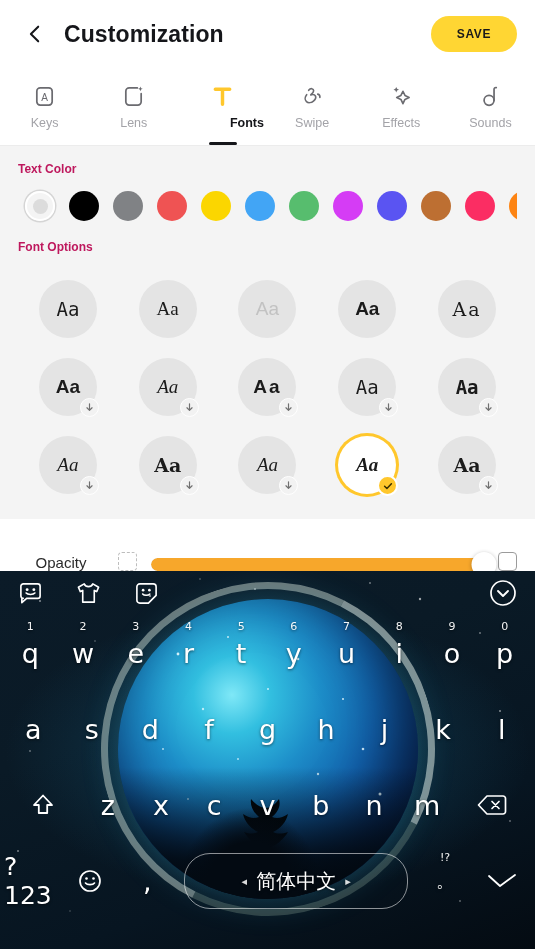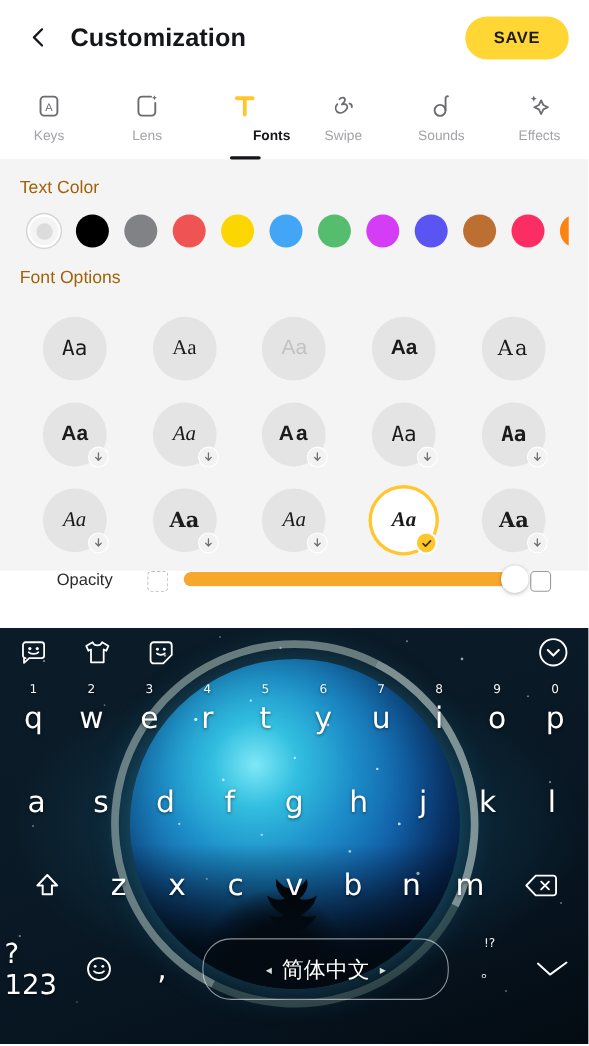--- a/index.html
+++ b/index.html
@@ -20,21 +20,21 @@
     width: 34px; height: 34px; display: flex;
     align-items: center; justify-content: center;
     cursor: pointer; flex: 0 0 auto;
   }
   .page-title {
     font-size: 23px; font-weight: 600; color: #15161a;
     margin-left: 12px; letter-spacing: 0.1px;
   }
   .save-btn {
     margin-left: auto; background: #ffd633; color: #1a1a1a;
-    font-size: 15px; font-weight: 700; letter-spacing: .6px;
+    font-size: 12px; font-weight: 700; letter-spacing: .6px;
     border-radius: 22px; padding: 11px 26px; border: none;
     cursor: pointer; font-family: inherit; text-align: right;
   }
 
   
   .tabs {
     display: flex; background: #fff; height: 78px;
     border-bottom: 1px solid #ececec; position: relative;
   }
   .tab {
@@ -46,21 +46,21 @@
   .tab .tlabel { font-size: 12.5px; color: #a3a3a8; }
   .tab.active .tlabel { color: #15161a; font-weight: 700; margin-left: 48px; }
   .tab.active::after {
     content: ""; position: absolute; bottom: 0;
     width: 28px; height: 3.5px; background: #15161a; border-radius: 2px;
   }
 
   
   .panel { background: #f4f4f4; height: 373px; padding: 0 18px; }
   .section-title {
-    font-size: 16px; color: #a16207; padding: 16px 0 12px; font-weight: 400;
+    font-size: 12px; color: #be185d; padding: 16px 0 12px; font-weight: 700;
   }
   .swatches { display: flex; gap: 0; align-items: center; overflow: hidden; }
   .swatch-wrap {
     width: 44px; height: 36px; flex: 0 0 44px;
     display: flex; align-items: center; justify-content: center; cursor: pointer;
   }
   .swatch { width: 30px; height: 30px; border-radius: 50%; }
   .swatch-wrap.selected .swatch {
     border: 2px solid #ffffff; box-shadow: 0 0 0 1.5px #d5d5d5;
     display: flex; align-items: center; justify-content: center;
@@ -103,21 +103,21 @@
   .f-mono  { font-family: "DejaVu Sans Mono", monospace; }
   .f-dserif{ font-family: "DejaVu Serif", serif; }
   .f-ital  { font-style: italic; }
   .f-bold  { font-weight: 700; }
   .f-light { color: #c2c2c2; }
   .f-wide  { letter-spacing: 2px; }
 
   
   .opacity-bar {
     background: #ffffff; height: 52px; display: flex;
-    align-items: flex-start; padding: 0 34px; gap: 14px;
+    align-items: flex-end; padding: 0 18px; gap: 14px;
   }
   .opacity-label { font-size: 15px; color: #2b2b2b; min-width: 86px; text-align: center; }
   .sq-dashed {
     width: 19px; height: 19px; border: 1.4px dashed #bdbdbd; border-radius: 4px;
   }
   .slider { flex: 1; height: 14px; position: relative; display: flex; align-items: center; }
   .slider-track {
     width: 100%; height: 13px; border-radius: 7px; background: #e6e6e6; overflow: hidden;
   }
   .slider-fill { height: 100%; background: #f7a72b; border-radius: 7px; }
@@ -243,34 +243,34 @@
         <svg width="23" height="25" viewBox="0 0 24 26" fill="none">
           <path d="M8 6.5c2-2.6 5.2-2 5.2.6 0 1.7-1.6 3-3 4.2 2.2-.6 4-.4 4.8 1 1 1.8-.3 4-2 5.4-2.2 1.8-5.4 2.3-7.3.6-2-1.8-1.6-5 .2-7.2" stroke="#6b6b70" stroke-width="1.7" stroke-linecap="round" stroke-linejoin="round"></path>
           <path d="M17.5 10.5c1.6.4 2.4 1.8 2.2 3.4" stroke="#6b6b70" stroke-width="1.7" stroke-linecap="round"></path>
         </svg>
       </span>
       <span class="tlabel">Swipe</span>
     </div>
     <div class="tab">
       <span class="ticon">
         <svg width="23" height="25" viewBox="0 0 24 26" fill="none">
-          <circle cx="10.5" cy="17" r="5.2" stroke="#6b6b70" stroke-width="1.8"></circle>
-          <path d="M15.7 17V5.5c0-1.2 1-2 2.3-1.8" stroke="#6b6b70" stroke-width="1.8" stroke-linecap="round"></path>
-        </svg>
-      </span>
-      <span class="tlabel">Sounds</span>
+          <path d="M13.5 7.5l2.1 4.4 4.4 2.1-4.4 2.1-2.1 4.4-2.1-4.4L7 14l4.4-2.1z" stroke="#6b6b70" stroke-width="1.7" stroke-linejoin="round"></path>
+          <path d="M6.5 3l.9 2 2 .9-2 .9-.9 2-.9-2-2-.9 2-.9z" fill="#6b6b70"></path>
+        </svg>
+      </span>
+      <span class="tlabel">Effects</span>
     </div>
     <div class="tab">
       <span class="ticon">
         <svg width="23" height="25" viewBox="0 0 24 26" fill="none">
-          <path d="M13.5 7.5l2.1 4.4 4.4 2.1-4.4 2.1-2.1 4.4-2.1-4.4L7 14l4.4-2.1z" stroke="#6b6b70" stroke-width="1.7" stroke-linejoin="round"></path>
-          <path d="M6.5 3l.9 2 2 .9-2 .9-.9 2-.9-2-2-.9 2-.9z" fill="#6b6b70"></path>
-        </svg>
-      </span>
-      <span class="tlabel">Effects</span>
+          <circle cx="10.5" cy="17" r="5.2" stroke="#6b6b70" stroke-width="1.8"></circle>
+          <path d="M15.7 17V5.5c0-1.2 1-2 2.3-1.8" stroke="#6b6b70" stroke-width="1.8" stroke-linecap="round"></path>
+        </svg>
+      </span>
+      <span class="tlabel">Sounds</span>
     </div>
   </div>
 
   <div class="panel">
     <div class="section-title">Text Color</div>
     <div class="swatches" id="swatch-row">
         <div class="swatch-wrap selected">
           <div class="swatch"></div>
         </div>
         <div class="swatch-wrap">

